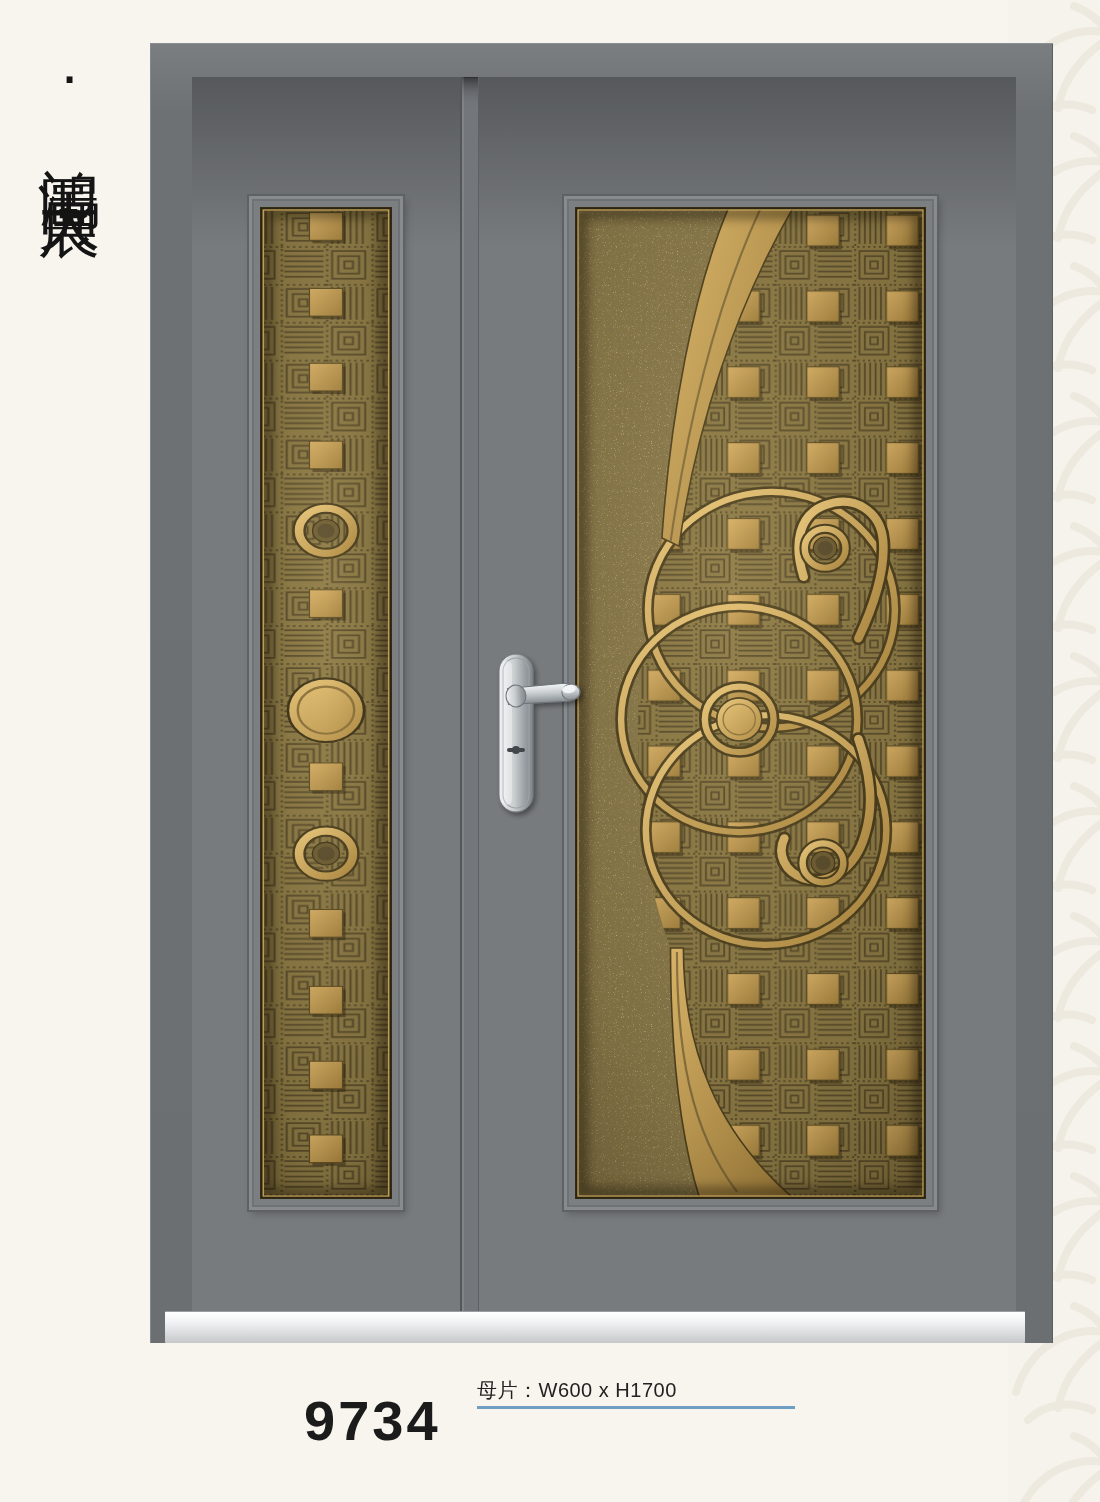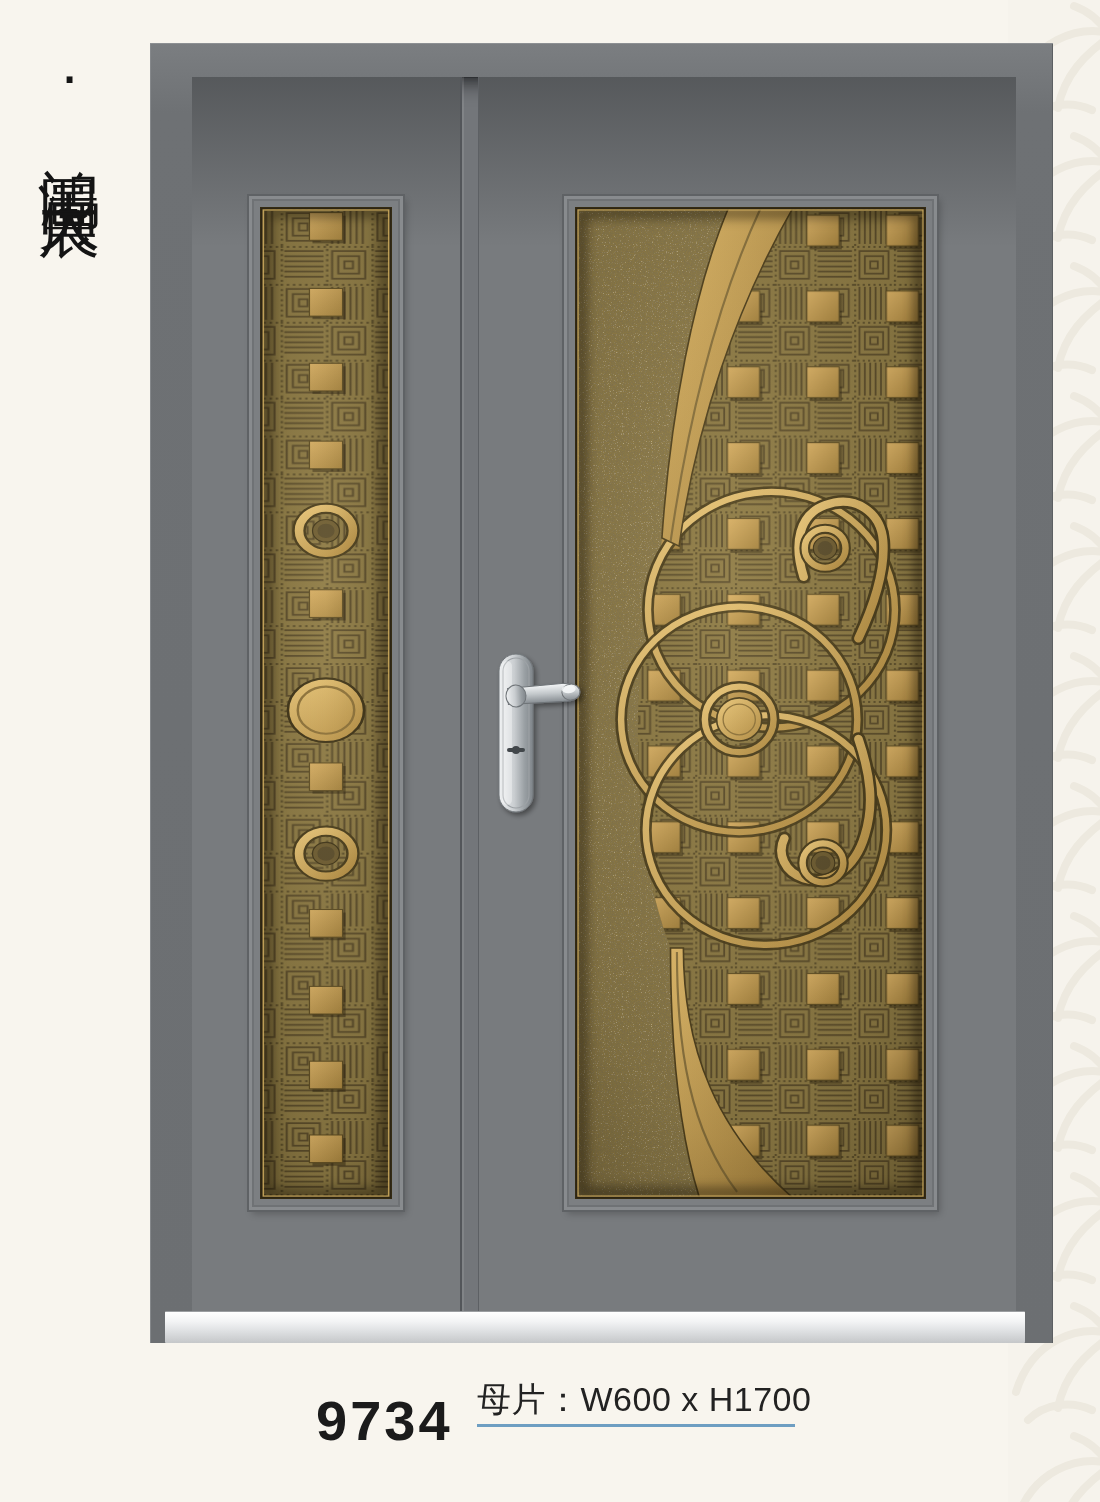--- a/index.html
+++ b/index.html
@@ -56,25 +56,25 @@
   
   .sill{
     position:absolute;left:15px;top:1269px;width:860px;height:31px;
     background:linear-gradient(180deg,#ffffff 0,#f3f4f5 30%,#dee0e2 62%,#c5c7c9 100%);
     box-shadow:0 -1px 0 #9b9ea1, inset 0 1px 0 #ffffff;
     border-radius:1px;
   }
   
   .caption{position:absolute;left:0;top:1378px;width:1100px;height:100px;color:#1b1b1b;}
   .model{
-    position:absolute;left:316px;top:10px;
+    position:absolute;left:304px;top:10px;
     font-size:56px;font-weight:bold;letter-spacing:3px;color:#1b1b1b;
   }
   .specs{position:absolute;left:477px;top:0;width:330px;}
-  .spec-line{font-size:34px;letter-spacing:.5px;color:#222;white-space:nowrap;line-height:1.25;}
+  .spec-line{font-size:20px;letter-spacing:.5px;color:#222;white-space:nowrap;line-height:1.25;}
   .spec-divider{width:318px;height:3px;background:#6e9ec2;margin:3px 0 4px 0;}
 </style>
 </head>
 <body>
 
 <div class="canvas">
 
   <div class="watermark">
     <svg width="92" height="1502" viewBox="0 0 92 1502">
       <defs>

